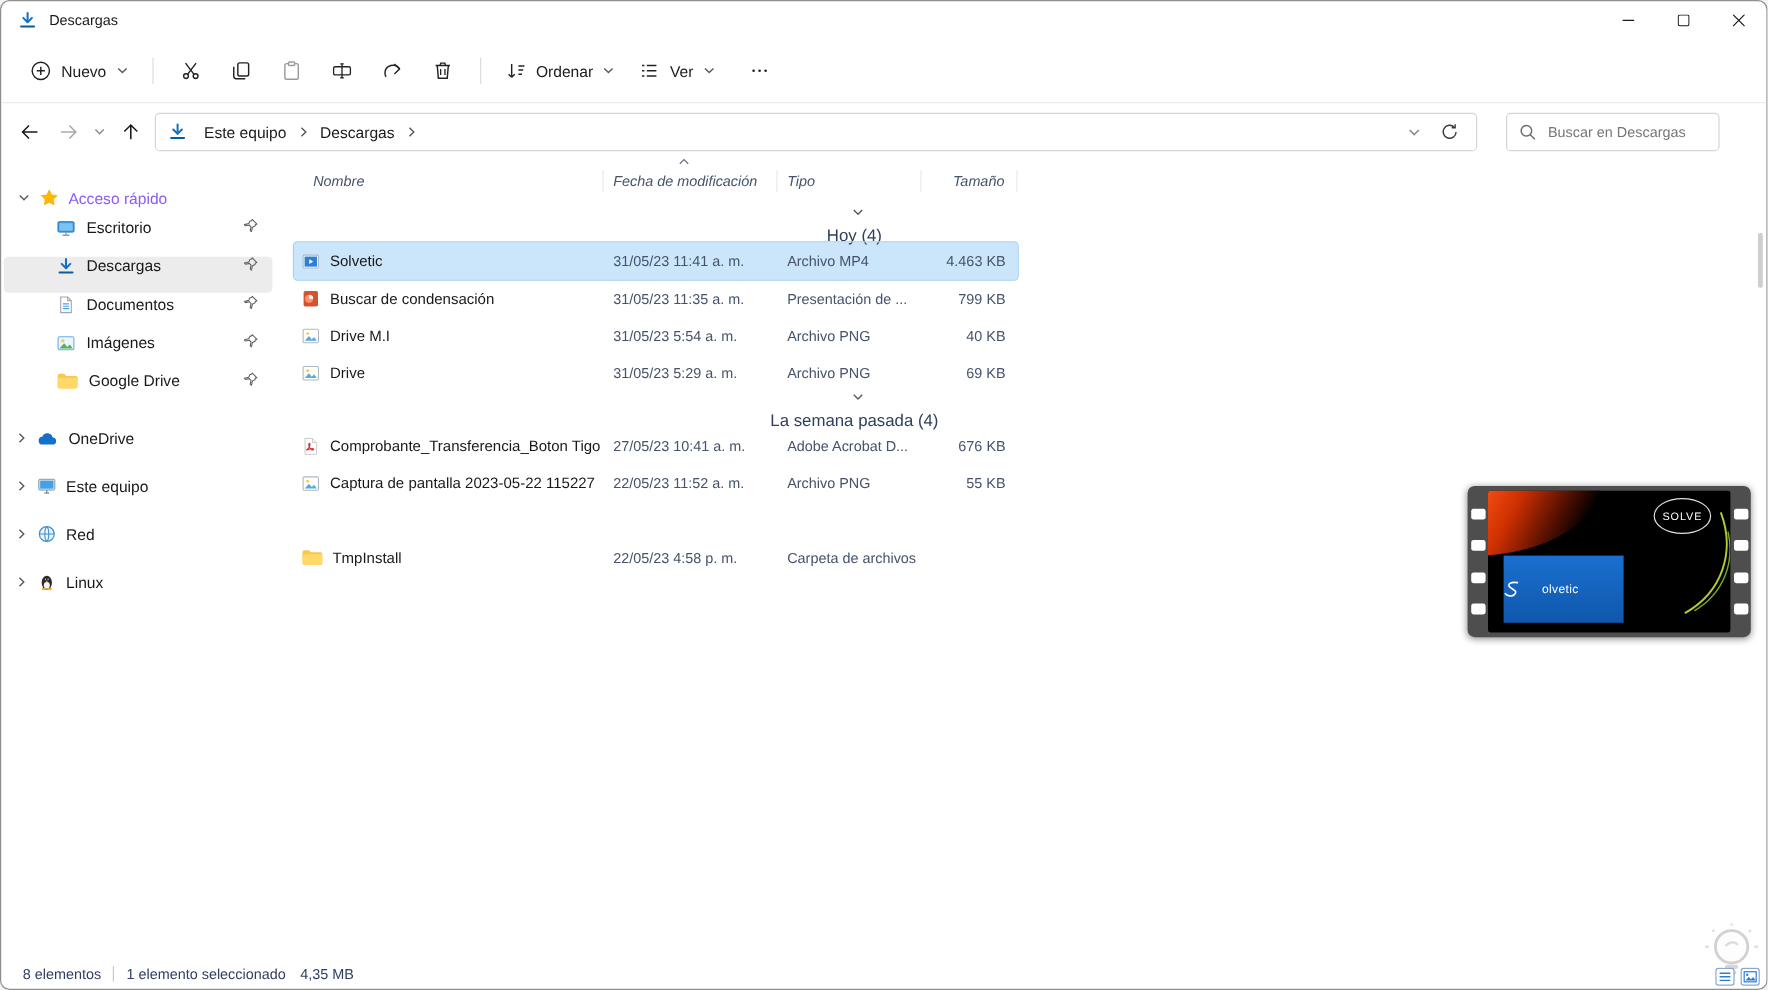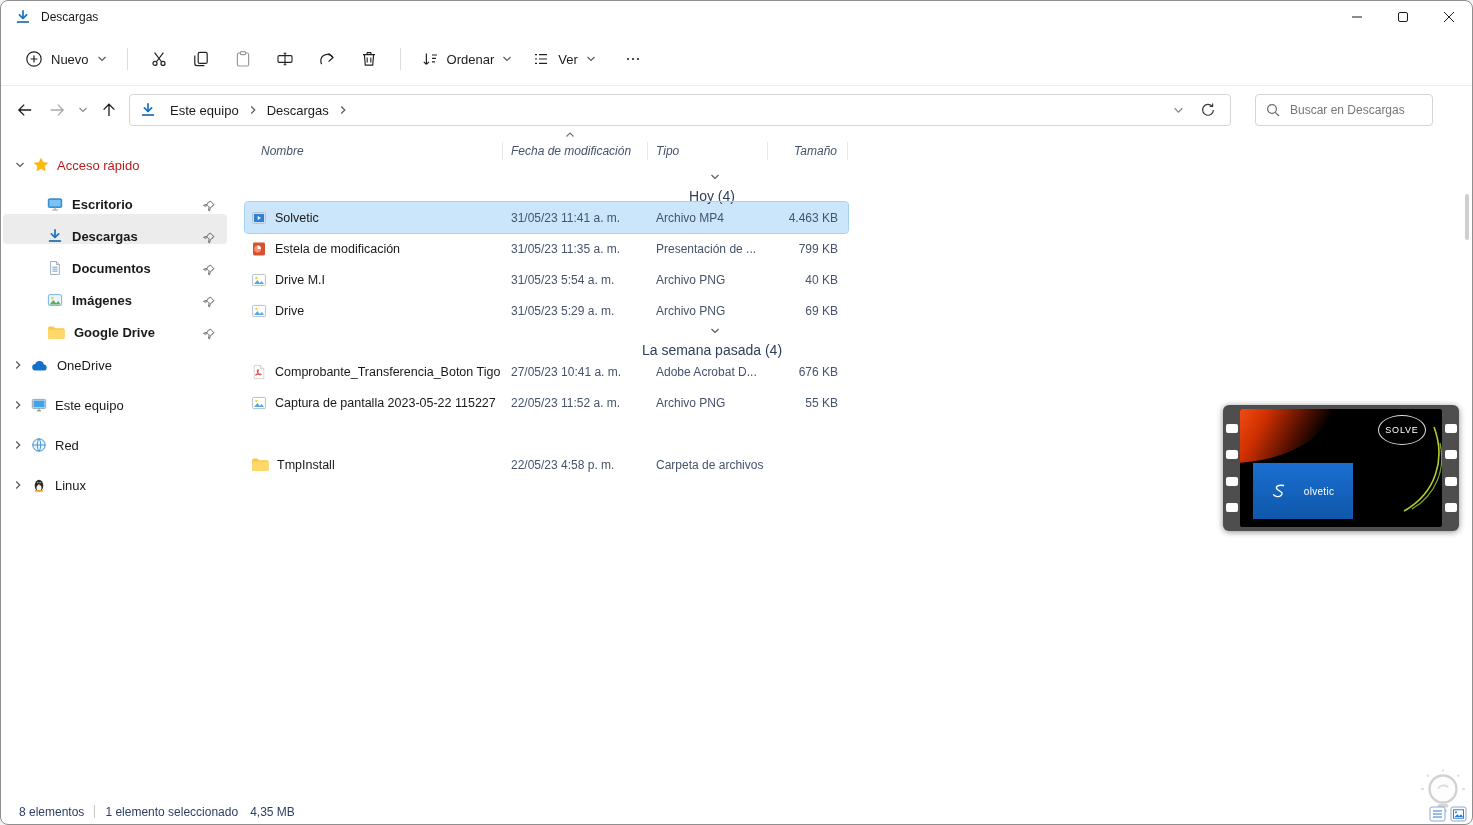--- a/index.html
+++ b/index.html
@@ -30,22 +30,22 @@
   .crumb{font-size:13px;color:#1b1b1b;padding:0 6px;}
   .crumb-chev{display:flex;padding:0 3px;}
   .addr-right{margin-left:auto;display:flex;align-items:center;gap:16px;padding-right:4px;}
   .searchbox{width:178px;height:32px;margin-left:24px;border:1px solid #d5d5d5;border-radius:4px;display:flex;align-items:center;padding:0 10px;gap:8px;background:#fff;}
   .searchbox input{border:none;outline:none;flex:1;min-width:0;font-size:12px;color:#333;font-family:inherit;background:transparent;}
   .searchbox input::placeholder{color:#767676;}
 
   
   .main{flex:1;display:flex;min-height:0;position:relative;}
   .sidebar{flex:0 0 228px;width:228px;padding-top:16px;}
-  .side-head{height:30px;display:flex;align-items:center;padding-left:12px;gap:8px;font-size:13px;color:#b91c1c;margin:0 2px;border-radius:4px;}
-  .side-item{height:30px;display:flex;align-items:flex-end;padding-left:44px;gap:9px;font-size:13px;color:#191919;margin:2px 2px 0 2px;border-radius:4px;font-weight:bold;}
+  .side-head{height:30px;display:flex;align-items:center;padding-left:12px;gap:8px;font-size:13px;color:#8b5cf6;margin:0 2px;border-radius:4px;}
+  .side-item{height:30px;display:flex;align-items:flex-start;padding-left:44px;gap:9px;font-size:13px;color:#191919;margin:2px 2px 0 2px;border-radius:4px;}
   .side-item.sel{background:#ececec;}
   .side-item .pin{margin-left:auto;margin-right:12px;display:flex;}
   .side-root{height:30px;display:flex;align-items:center;padding-left:12px;gap:8px;font-size:13px;color:#191919;margin-top:10px;}
   .slabel{white-space:nowrap;}
 
   .content{flex:1;min-width:0;padding-top:8px;position:relative;}
   .col-headers{display:flex;margin-left:16px;height:26px;align-items:flex-start;font-style:italic;}
   .colh{font-size:12px;color:#45536b;padding-left:16px;border-right:1px solid #e8e8e8;height:18px;line-height:18px;position:relative;white-space:nowrap;}
   .colh.c-name{width:258px;}
   .colh.c-date{width:145px;padding-left:8px;}
@@ -75,21 +75,21 @@
   .sb-size{margin-left:12px;}
 
   
   .preview{position:absolute;left:1222px;top:404px;width:236px;height:126px;background:#4e4e4e;border-radius:6px;box-shadow:0 1px 6px rgba(0,0,0,.45);display:flex;padding:2px 0;}
   .sprockets{width:17px;display:flex;flex-direction:column;justify-content:space-evenly;align-items:center;}
   .hole{width:12px;height:9px;background:#fff;border-radius:2px;}
   .pframe{flex:1;background:#000;position:relative;overflow:hidden;border-radius:2px;margin:2px 0;}
   .swoosh{position:absolute;top:-12px;left:-16px;width:112px;height:66px;background:linear-gradient(118deg,#ff5a1f 5%,#d03000 35%,#551000 62%,#000 80%);border-bottom-right-radius:95% 100%;}
   .solve-oval{position:absolute;top:6px;right:16px;width:48px;height:30px;border:1px solid #dedede;border-radius:50%;display:flex;align-items:center;justify-content:center;color:#fff;font-size:9px;letter-spacing:.8px;}
   .curves{position:absolute;right:0;top:16px;width:78px;height:102px;}
-  .logo-box{position:absolute;left:13px;top:54px;width:100px;height:56px;background:linear-gradient(180deg,#1a6fd0,#0f57ab);display:flex;align-items:center;justify-content:center;gap:18px;}
+  .logo-box{position:absolute;left:13px;top:54px;width:100px;height:56px;background:linear-gradient(180deg,#1a6fd0,#0f57ab);display:flex;align-items:center;gap:18px;}
   .logo-text{color:#fff;font-size:10px;letter-spacing:.3px;}
 
   
   .bulb{position:absolute;left:1418px;top:768px;width:48px;height:50px;}
   .view-toggles{position:absolute;left:1428px;top:805px;display:flex;gap:4px;}
   .vt{display:flex;background:none;border:none;padding:0;}
 </style>
 </head>
 <body>
 
@@ -497,21 +497,21 @@
           </div>
           <div class="frow">
             <div class="fcell fc-name">
               <span class="ic ">
                 <svg width="16" height="16" viewBox="0 0 16 16">
                   <rect x="2" y="1.6" width="12" height="12.8" rx="1.4" fill="#d35230"></rect>
                   <circle cx="6.6" cy="8" r="3.4" fill="#ff8f6b"></circle>
                   <path d="M6.6 4.6V8h3.4a3.4 3.4 0 00-3.4-3.4z" fill="#fff"></path>
                 </svg>
               </span>
-              <span>Estela de modificación</span>
+              <span>Buscar de condensación</span>
             </div>
             <div class="fcell fc-date">31/05/23 11:35 a. m.</div>
             <div class="fcell fc-type">Presentación de ...</div>
             <div class="fcell fc-size">799 KB</div>
           </div>
           <div class="frow">
             <div class="fcell fc-name">
               <span class="ic ">
                 <svg width="16" height="16" viewBox="0 0 16 16">
                   <rect x="1.6" y="2.4" width="12.8" height="11.2" rx="1" fill="#fff" stroke="#aeb8c2" stroke-width=".9"></rect>

